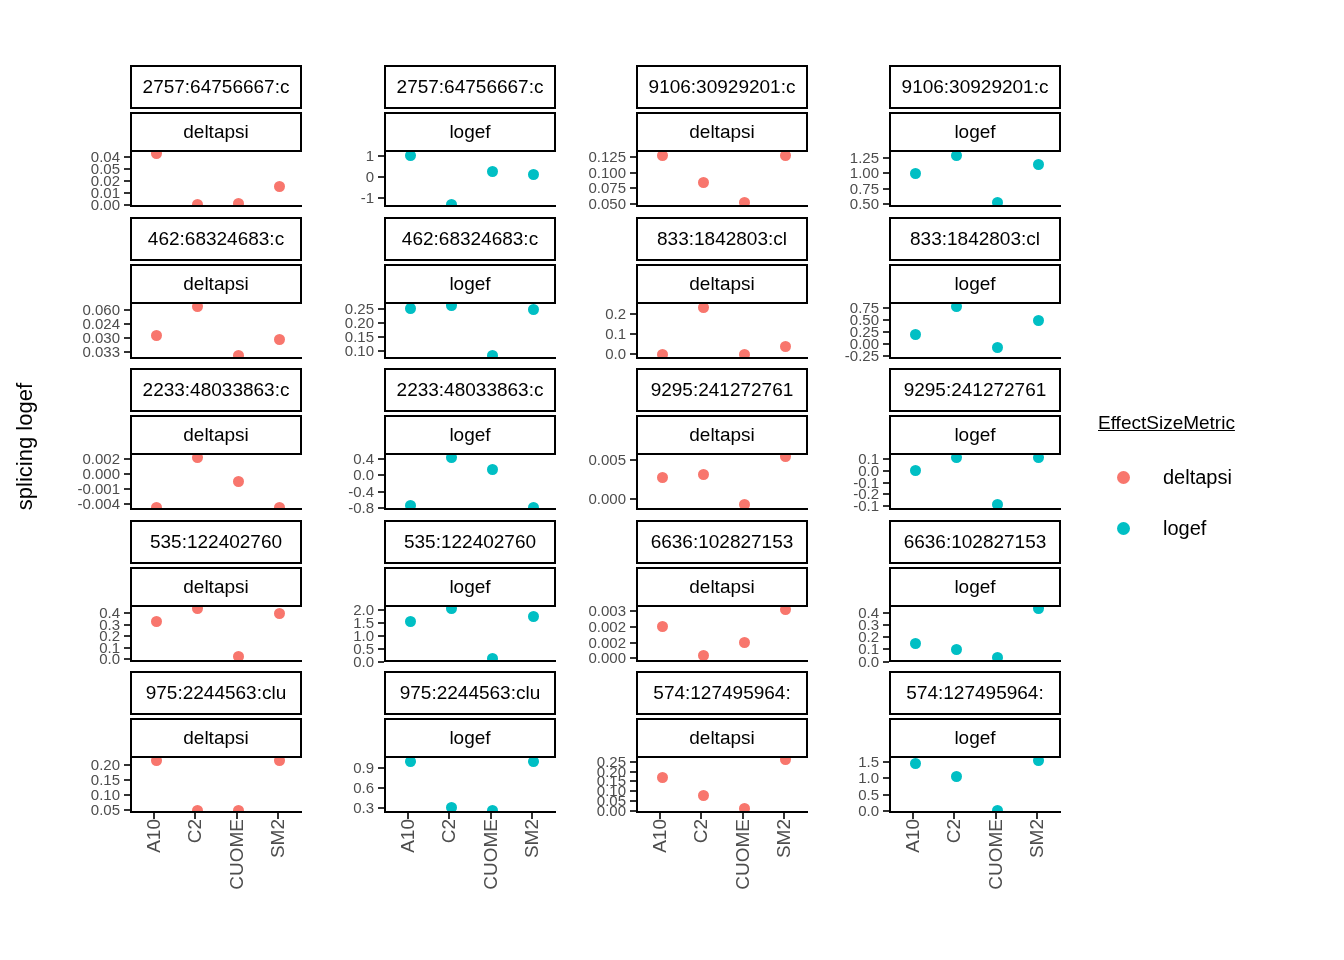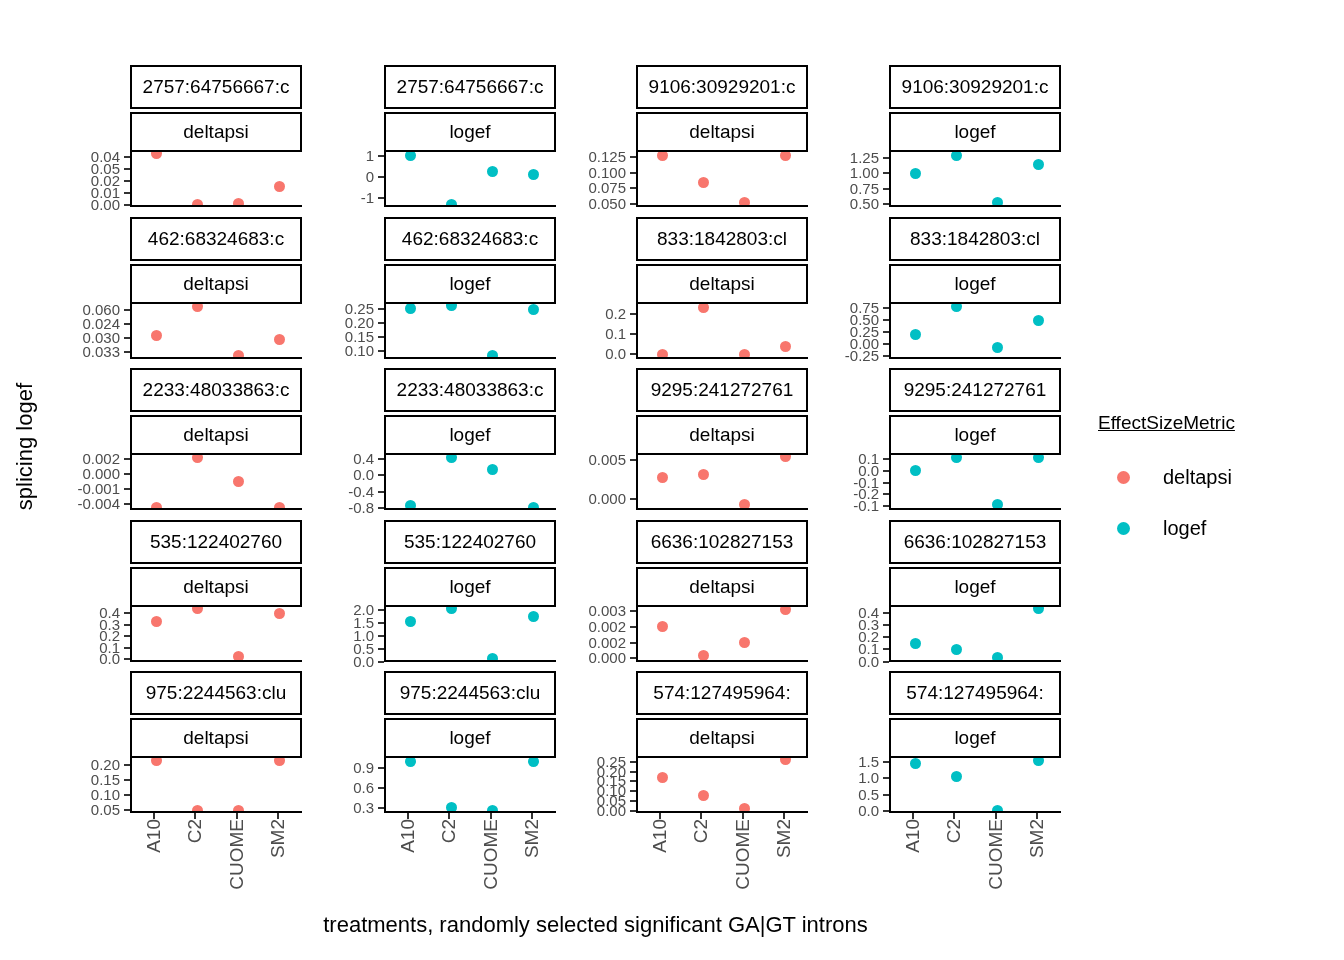--- a/index.html
+++ b/index.html
@@ -25,21 +25,20 @@
   .legend-title{position:absolute;left:6px;top:0;font-size:19px;white-space:nowrap;text-decoration:underline;}
   .legend-item{position:absolute;left:0;display:flex;align-items:center;height:26px;}
   .legend-dot{width:13px;height:13px;border-radius:50%;margin-left:25px;flex:0 0 auto;}
   .legend-label{margin-left:33px;font-size:20px;white-space:nowrap;}
 </style>
 </head>
 <body>
 
 <div id="stage">
   <div class="y-axis-title">splicing logef</div>
-  <div class="x-axis-title">treatments, randomly selected significant GA|GT introns</div>
   <div id="facet-grid-anchor"></div>
   <div class="legend">
     <div class="legend-title">EffectSizeMetric</div>
     <div class="legend-item" style="top:52px;">
       <span class="legend-dot" style="background: rgb(248, 118, 109);"></span>
       <span class="legend-label">deltapsi</span>
     </div>
     <div class="legend-item" style="top:103px;">
       <span class="legend-dot" style="background: rgb(0, 191, 196);"></span>
       <span class="legend-label">logef</span>

